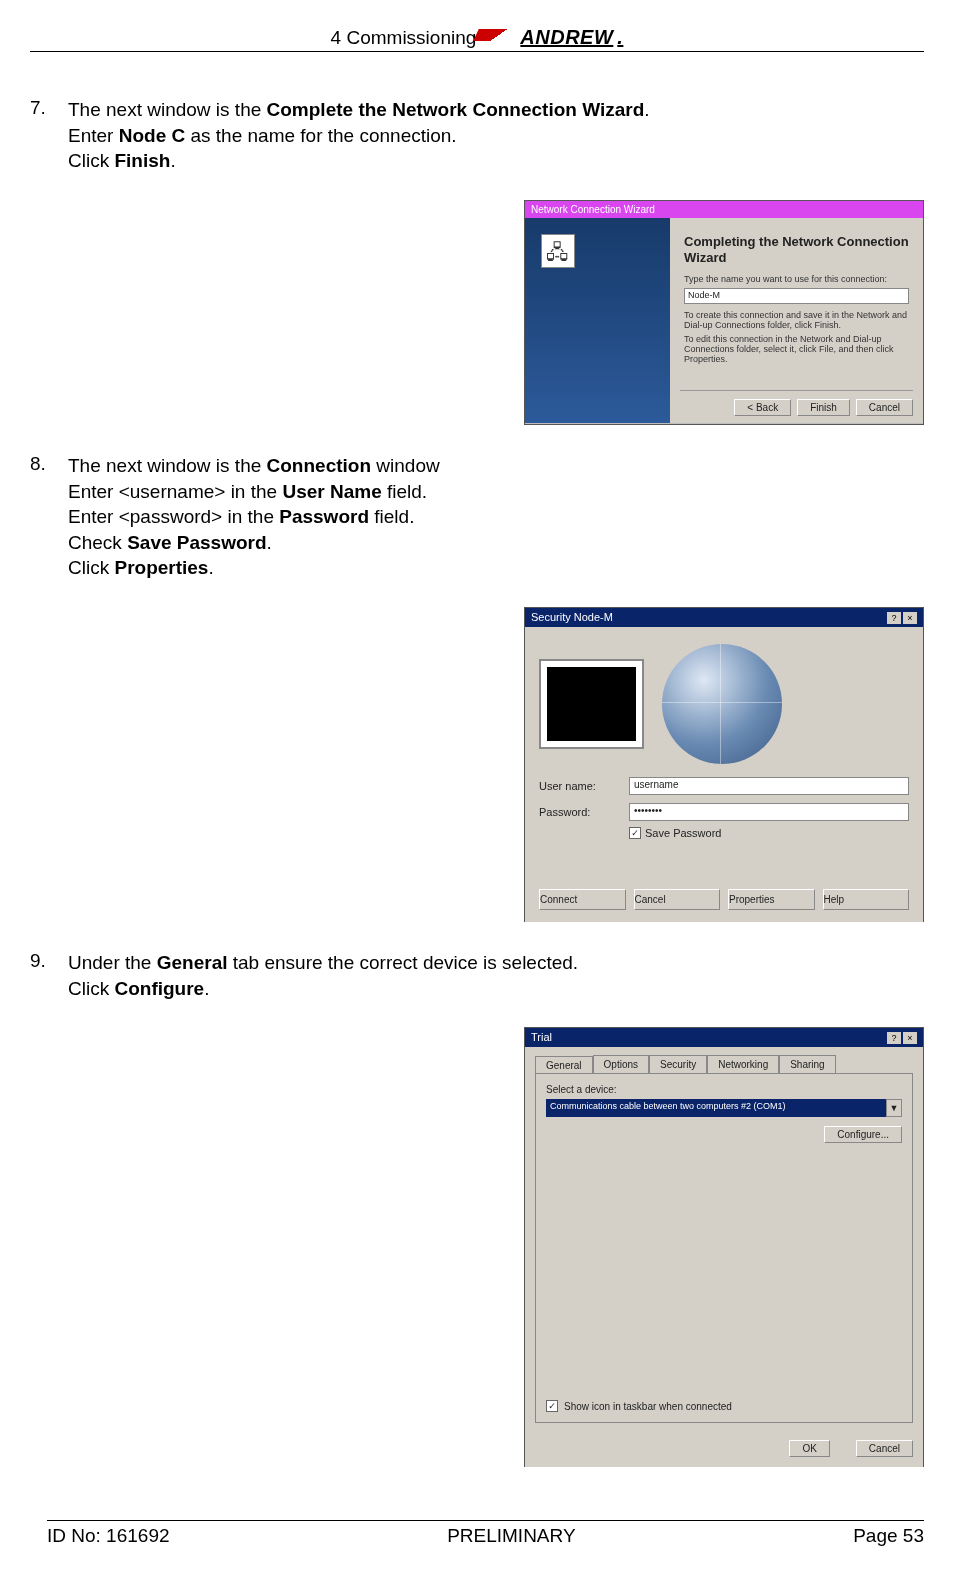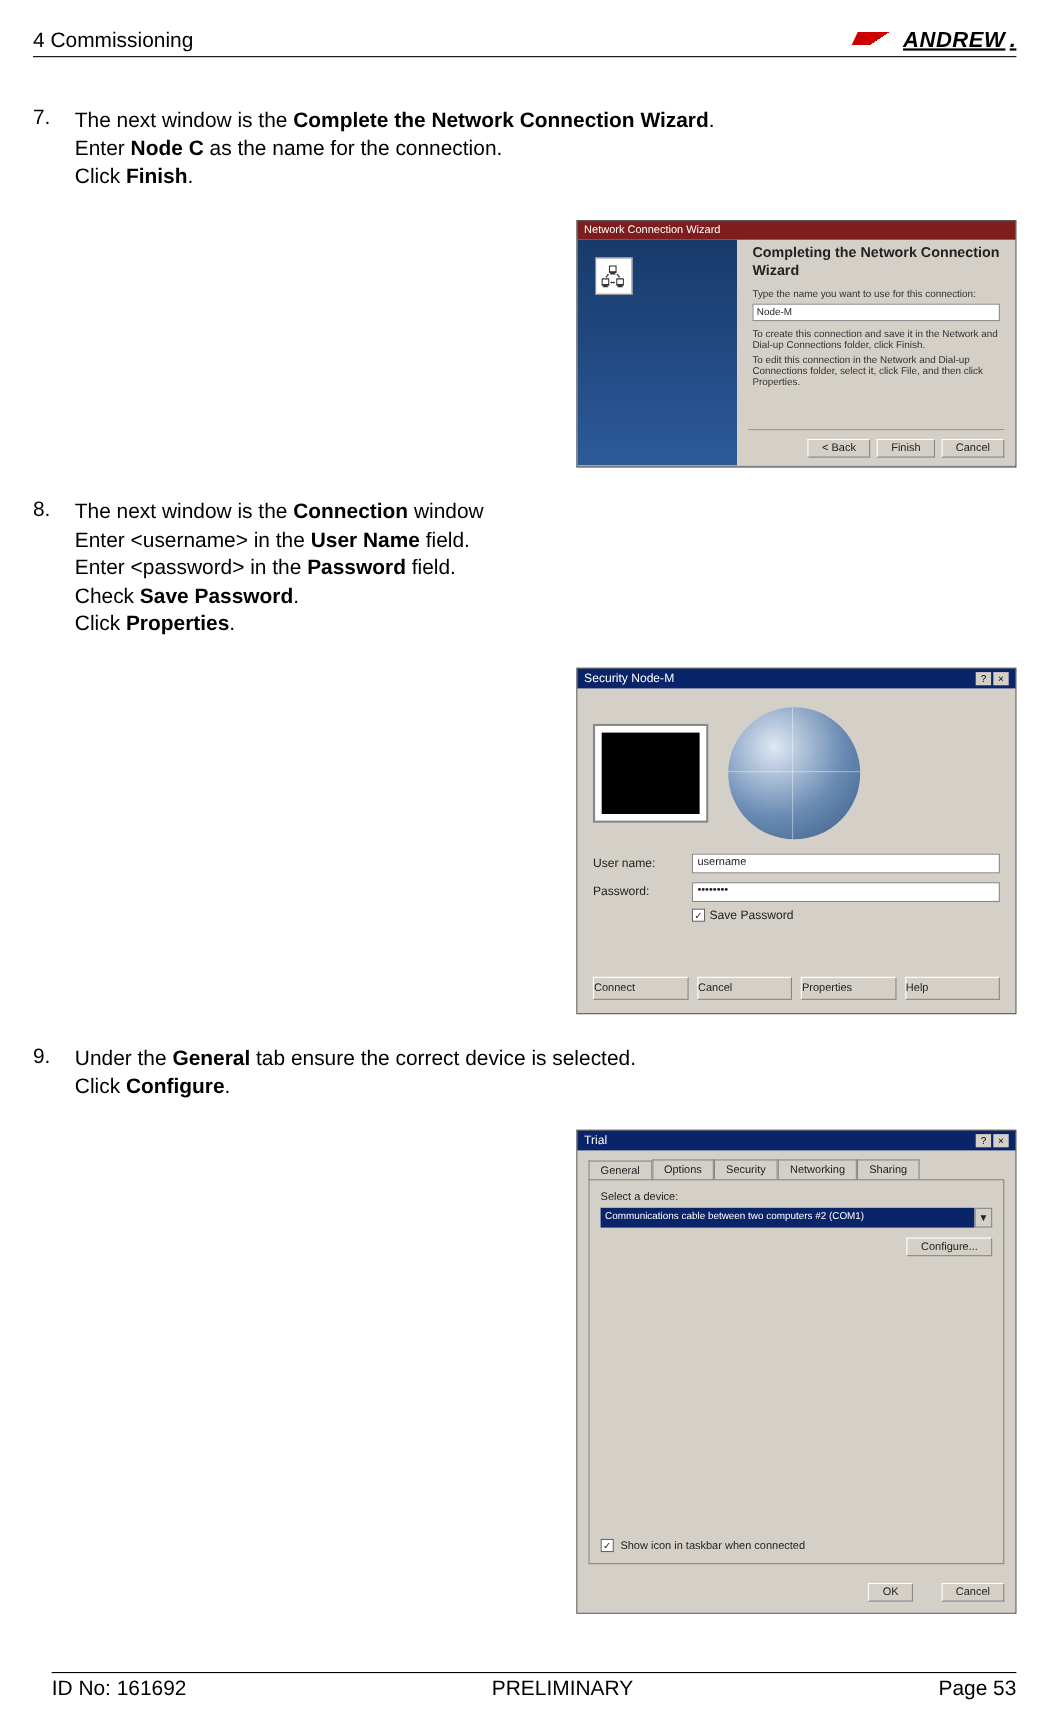--- a/index.html
+++ b/index.html
@@ -1,42 +1,42 @@
 <!DOCTYPE html>
 <html><head>
 <meta charset="utf-8">
 <style>
   * { box-sizing: border-box; margin: 0; padding: 0; }
   body { font-family: Arial, Helvetica, sans-serif; font-size: 18px; color: #000; background: #fff; width: 954px; }
   .page { position: relative; width: 954px; height: 1572px; padding: 25px 30px 0 30px; }
-  .header-row { display: flex; justify-content: space-between; align-items: flex-end; border-bottom: 1.5px solid #000; padding-bottom: 2px; }
+  .header-row { display: flex; justify-content: center; align-items: flex-end; border-bottom: 1.5px solid #000; padding-bottom: 2px; }
   .header-left { font-size: 19px; }
   .logo { font-family: Arial, Helvetica, sans-serif; font-weight: bold; font-size: 20px; font-style: italic; letter-spacing: 0.5px; display: flex; align-items: center; gap: 4px; text-decoration: underline; }
   .swoosh { position: relative; width: 40px; height: 24px; }
   .swoosh::before {
     content: ""; position: absolute; left: 0; top: 4px; width: 36px; height: 12px;
     background: linear-gradient(135deg, #c00 0 60%, transparent 60%);
     transform: skew(-25deg);
   }
   .content { padding-top: 45px; }
   .step { margin-bottom: 20px; display: flex; }
   .step-num { width: 38px; flex: 0 0 38px; font-size: 19px; }
   .step-body { flex: 1; font-size: 19px; line-height: 1.35; }
   .bold { font-weight: bold; }
   .fig-wrap { display: flex; justify-content: flex-end; }
   .fig { background: #bdbdbd; border: 1px solid #555; font-family: Tahoma, Arial, sans-serif; font-size: 10px; color: #222; position: relative; }
 
   
   .fig1 { width: 400px; height: 225px; margin-top: 6px; }
-  .fig1 .tbar { background: #7f1d1d; color: #fff; font-size: 10px; padding: 3px 6px; }
+  .fig1 .tbar { background: #d946ef; color: #fff; font-size: 10px; padding: 3px 6px; }
   .fig1 .body { display: flex; height: calc(100% - 18px); background: #d4d0c8; }
   .fig1 .side { width: 145px; background: linear-gradient(#173a6a,#2c5a9a); position: relative; }
   .fig1 .side .iconbox { width: 34px; height: 34px; background: #fff; border: 1px solid #888; margin: 16px; position: relative; }
   .fig1 .side .iconbox::after { content: "🖧"; position: absolute; left: 4px; top: 3px; font-size: 20px; color: #333; }
-  .fig1 .main { flex: 1; padding: 4px 14px 0 14px; border-radius: 31px; }
+  .fig1 .main { flex: 1; padding: 16px 14px 0 14px; border-radius: 31px; }
   .fig1 .ttl { font-weight: bold; font-size: 13px; margin-bottom: 8px; line-height: 1.25; }
   .fig1 .sm { font-size: 9px; color: #333; margin-bottom: 4px; }
   .fig1 .inp { width: 100%; height: 16px; background: #fff; border: 1px solid #888; margin-bottom: 6px; padding: 1px 3px; font-size: 9px; }
   .fig1 .btnrow { position: absolute; bottom: 8px; right: 10px; left: 155px; display: flex; justify-content: flex-end; gap: 6px; border-top: 1px solid #999; padding-top: 8px; }
   .winbtn { background: #d4d0c8; border: 1px solid #888; border-top-color: #fff; border-left-color: #fff; padding: 2px 12px; font-size: 10px; }
 
   
   .fig2 { width: 400px; height: 315px; margin-top: 6px; }
   .fig2 .tbar { background: #0a246a; color: #fff; font-size: 11px; padding: 3px 6px; display: flex; justify-content: space-between; }
   .fig2 .tbar .ctrls span { display: inline-block; width: 14px; height: 12px; background: #d4d0c8; color: #000; text-align: center; line-height: 12px; font-size: 9px; margin-left: 2px; }

